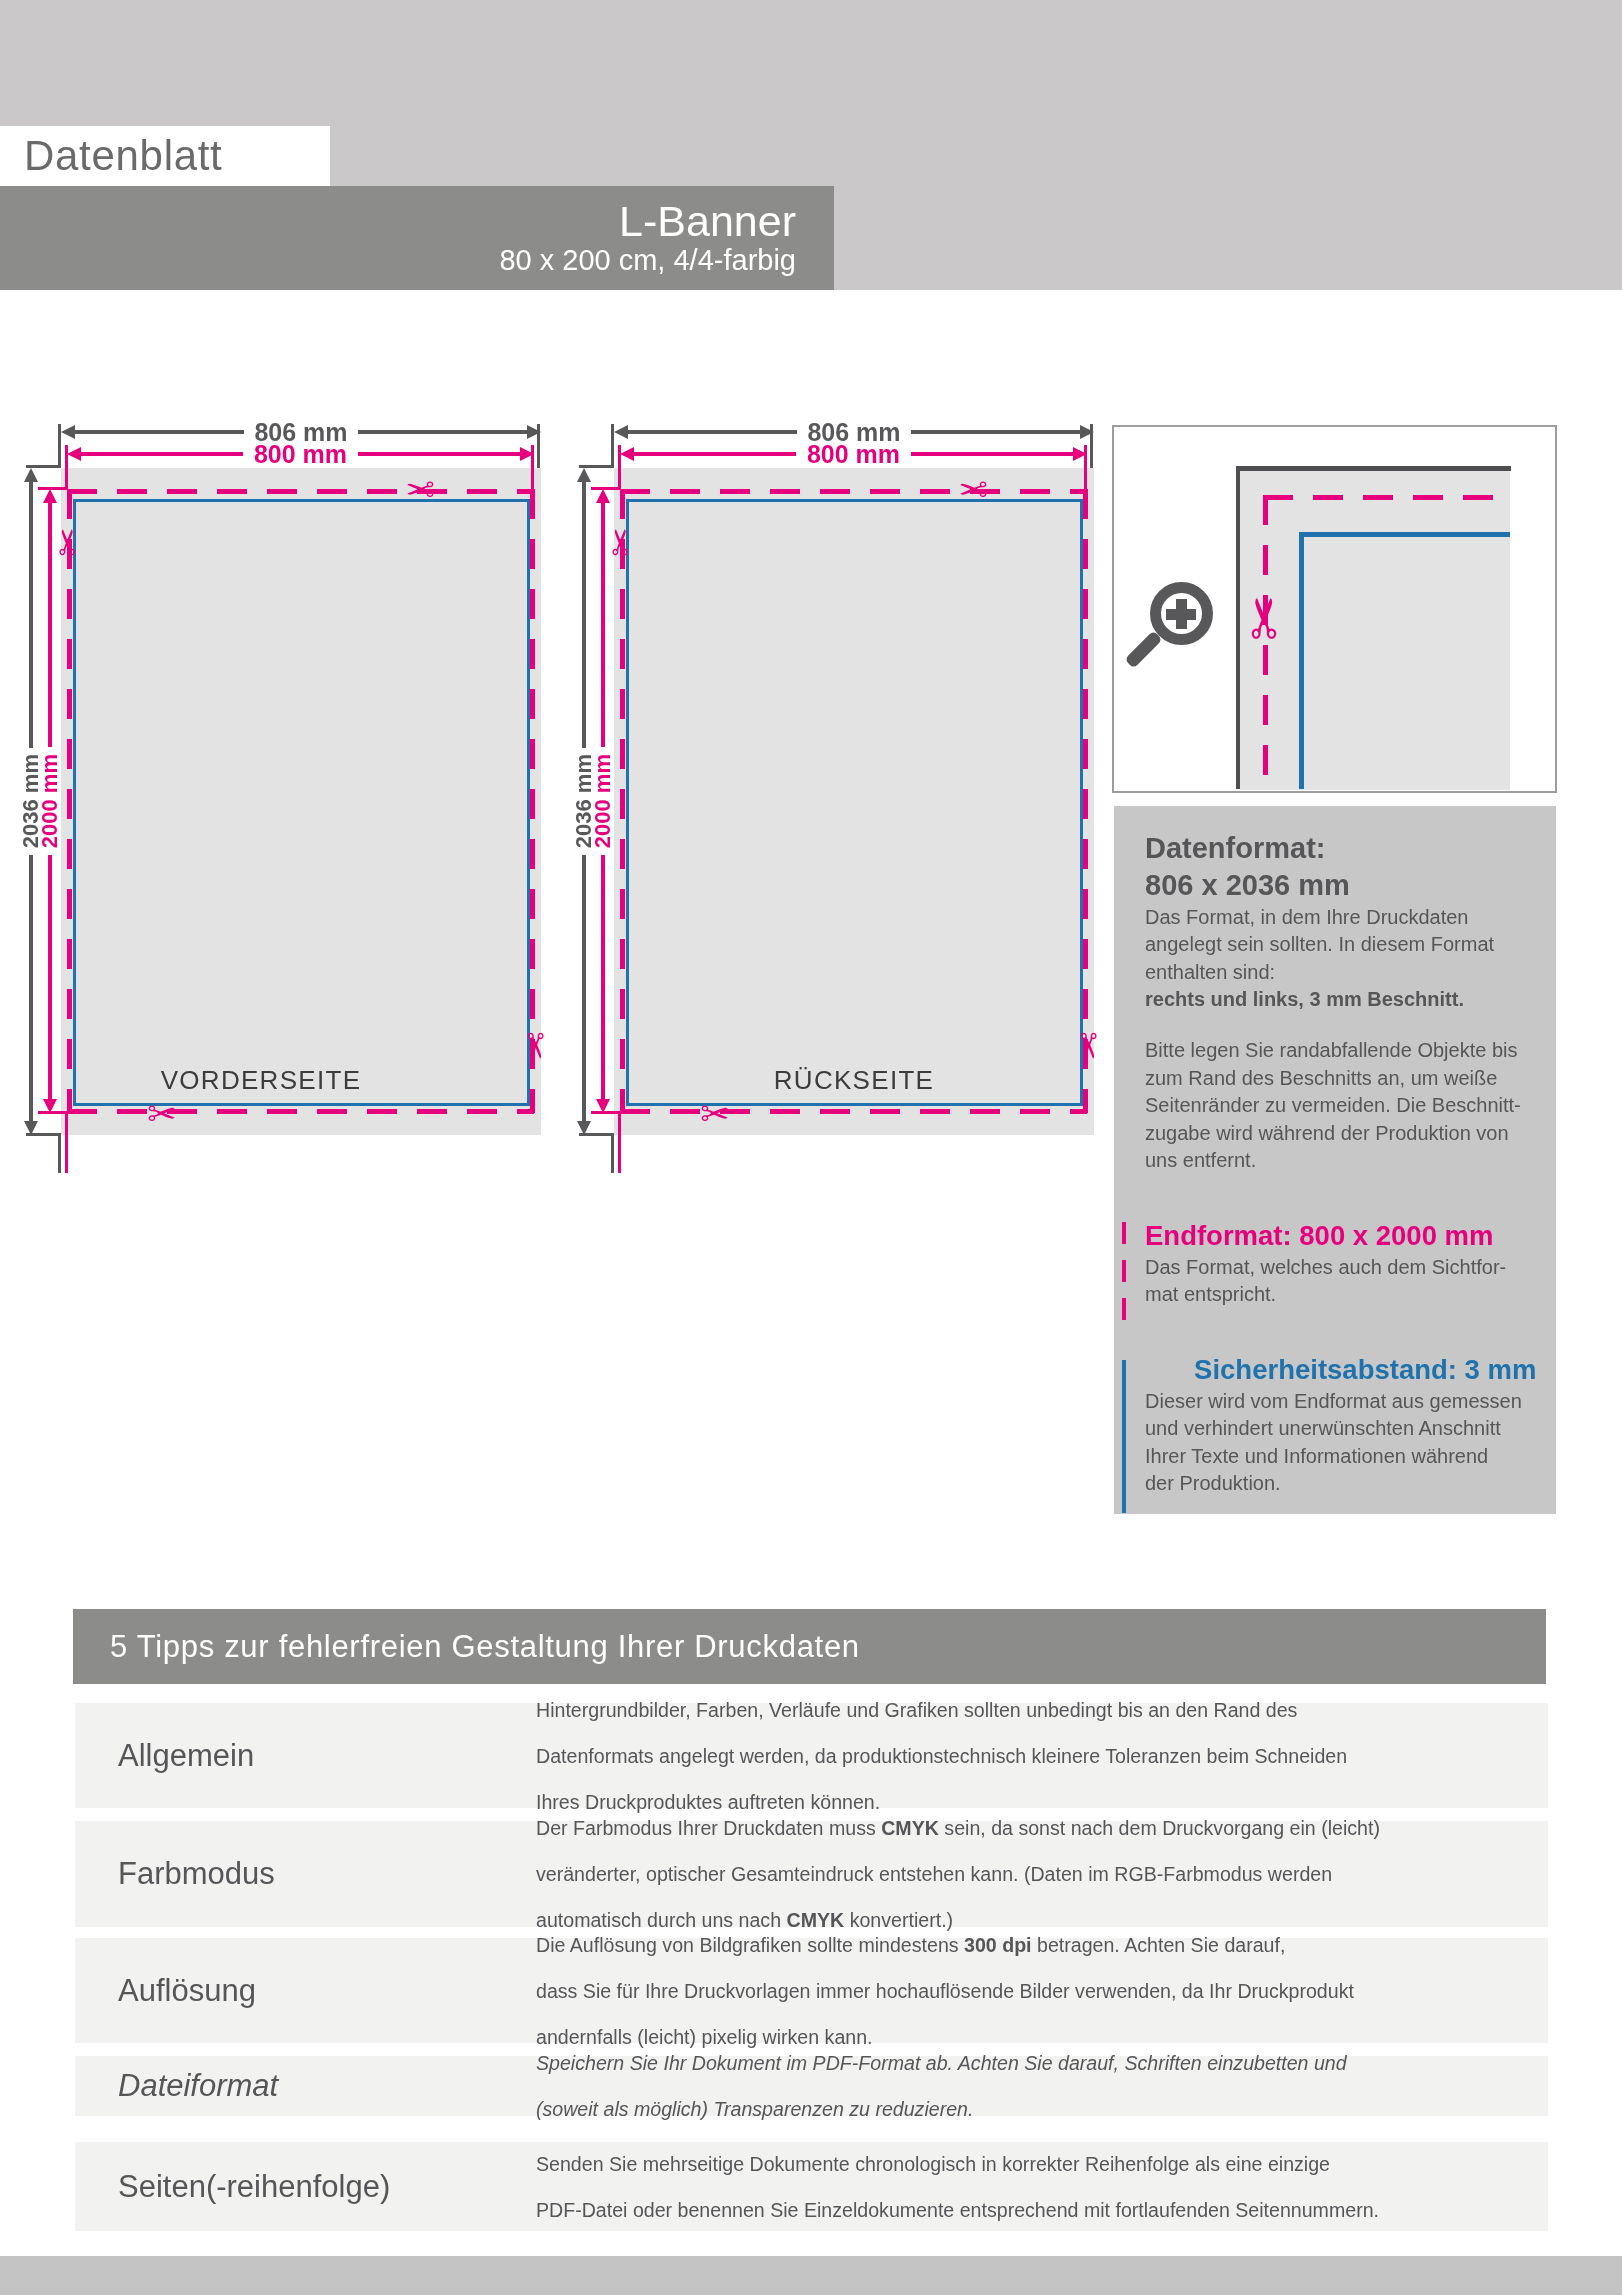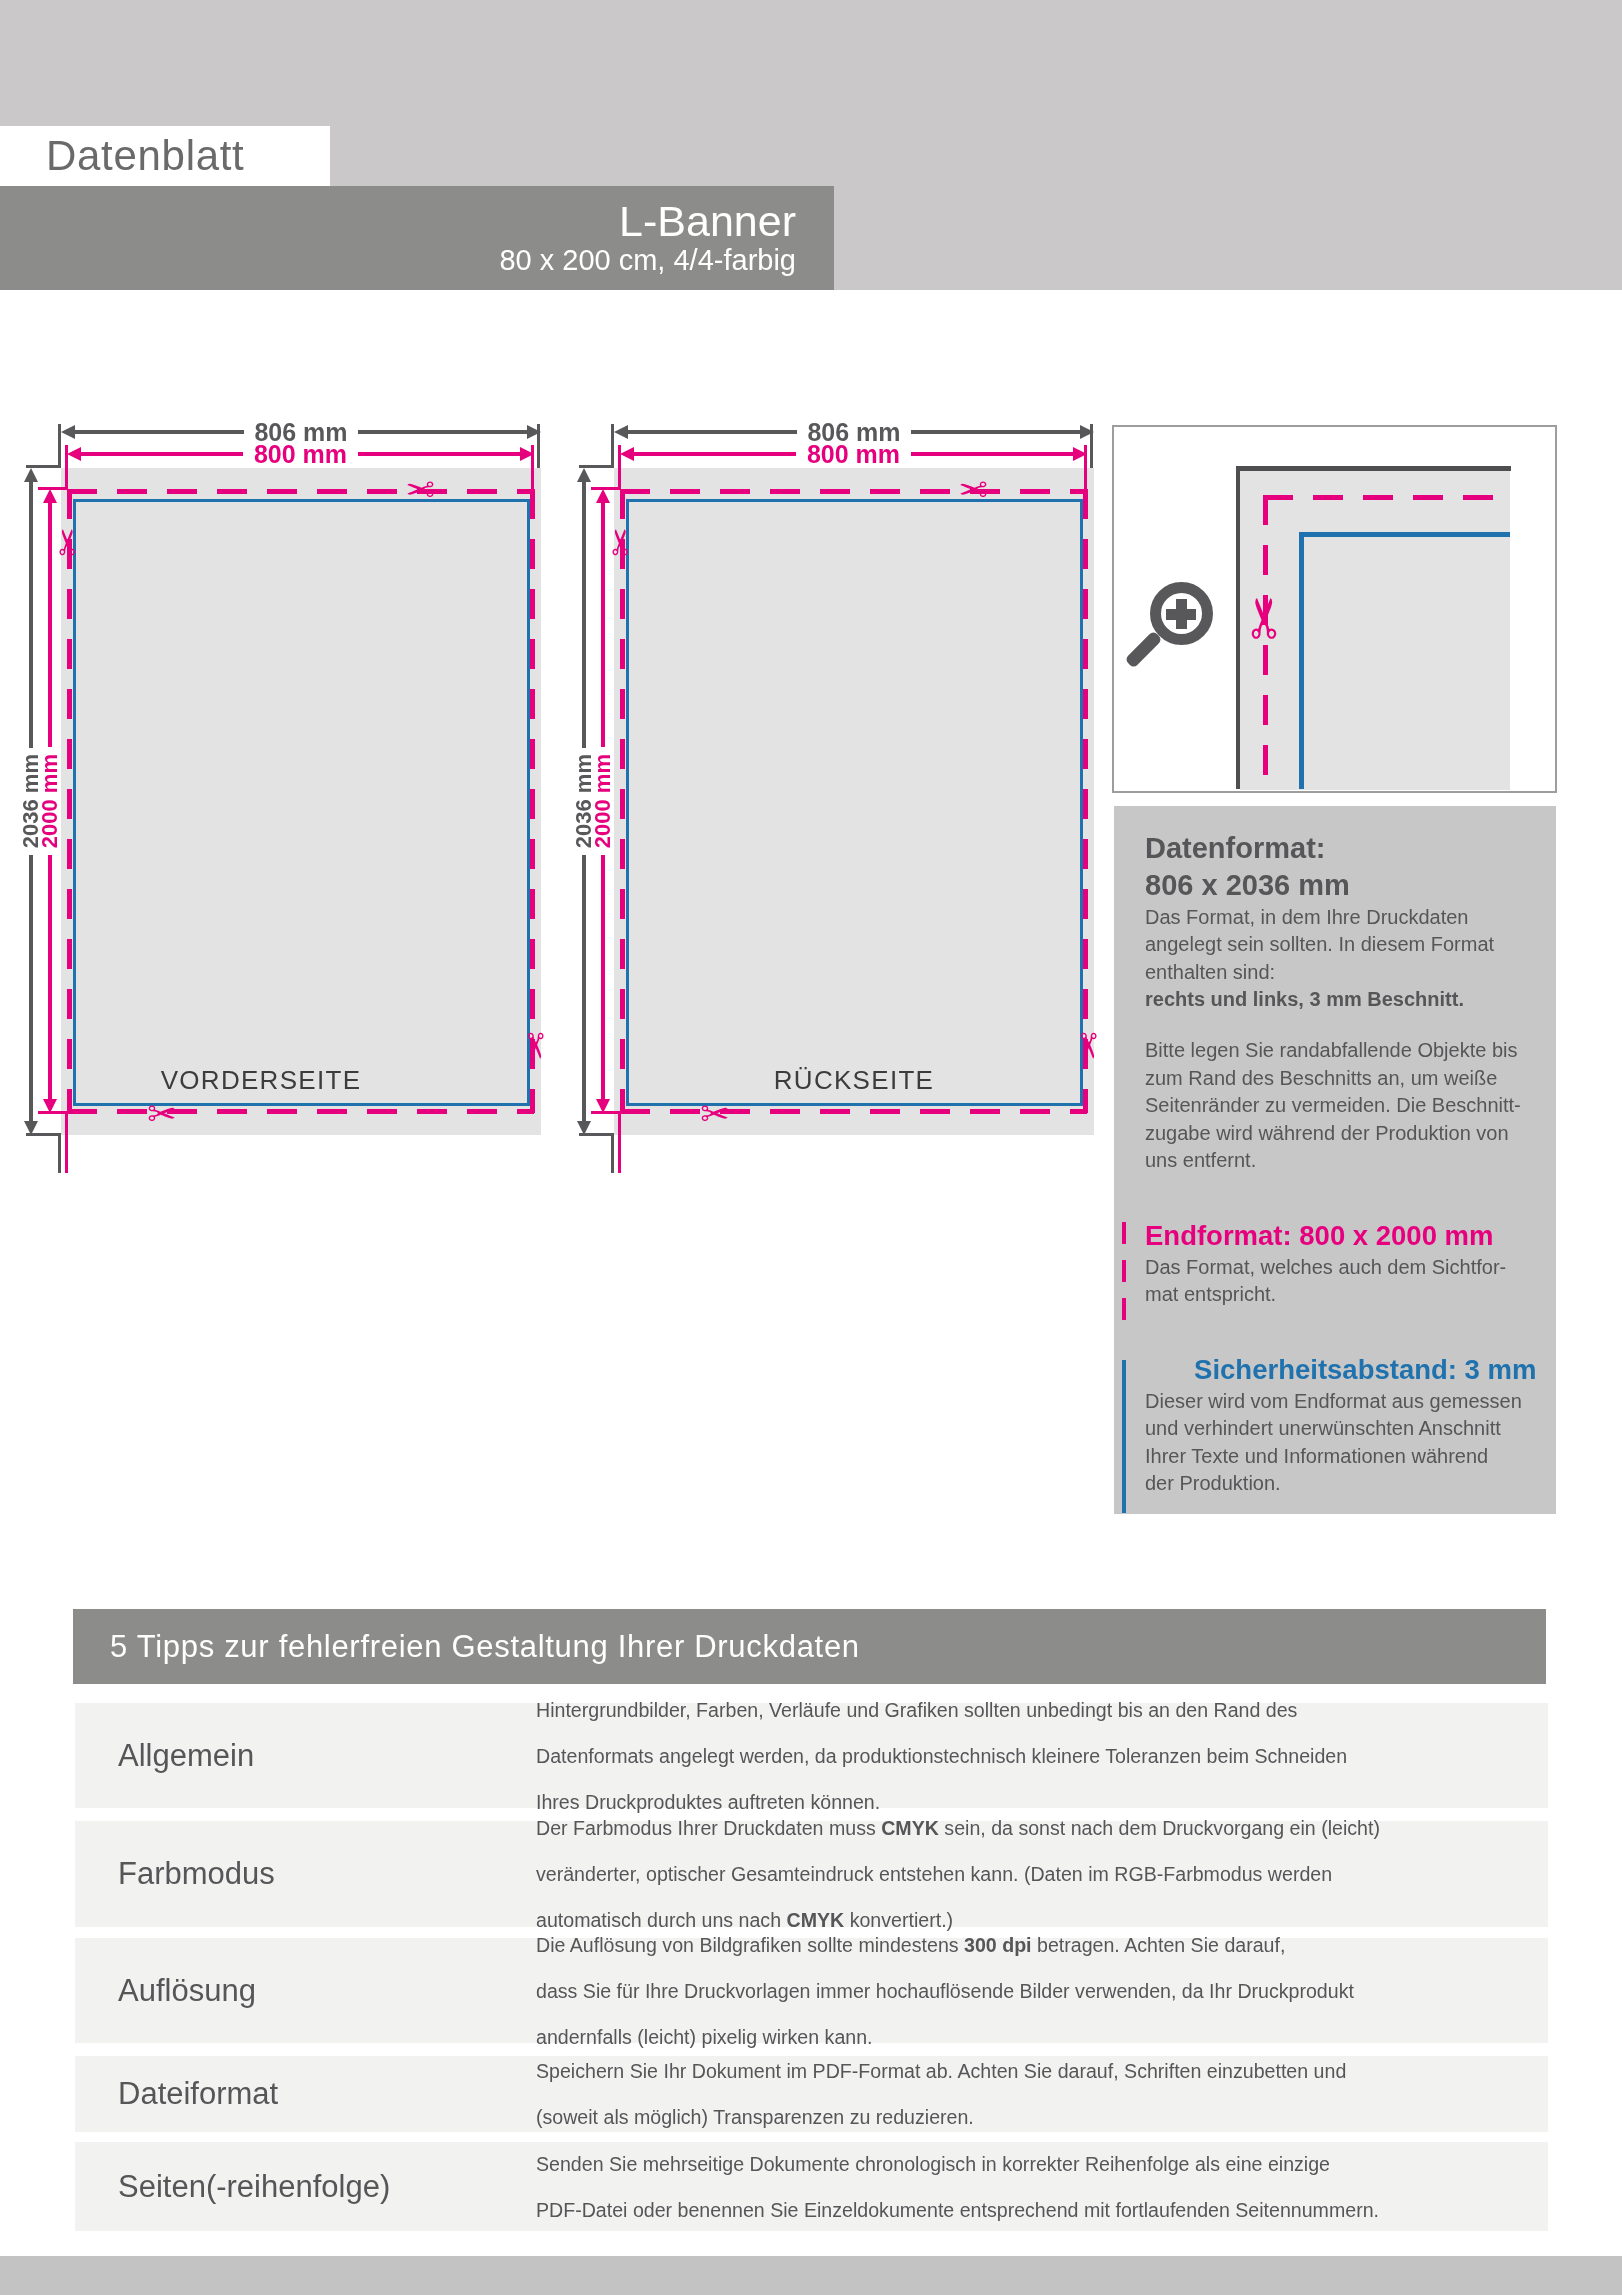--- a/index.html
+++ b/index.html
@@ -17,21 +17,21 @@
   }
   html,body{margin:0;padding:0;background:#ffffff;}
   .page{position:relative;width:1623px;height:2295px;background:#ffffff;overflow:hidden;
         font-family:"Liberation Sans","DejaVu Sans",sans-serif;color:var(--ink);}
   .abs{position:absolute;}
 
   
   .top-band{left:0;top:0;width:1623px;height:290px;background:var(--band-light);}
   .datenblatt-box{left:0;top:126px;width:330px;height:60px;background:#ffffff;
                   display:flex;align-items:center;}
-  .datenblatt-box span{padding-left:46px;font-size:42px;color:var(--ink-soft);letter-spacing:0.7px;}
+  .datenblatt-box span{padding-left:24px;font-size:42px;color:var(--ink-soft);letter-spacing:0.7px;}
   .title-band{left:0;top:186px;width:834px;height:104px;background:var(--band-dark);
               display:flex;flex-direction:column;justify-content:center;align-items:flex-end;
               padding-right:38px;box-sizing:border-box;color:#ffffff;}
   .title-band .t1{font-size:43px;font-weight:500;line-height:1.05;}
   .title-band .t2{font-size:29px;font-weight:400;line-height:1.15;}
 
   
   .banner-fill{background:var(--fill);}
   .blue-rect{border:3.9px solid var(--blue);box-sizing:border-box;background:transparent;}
   .cut-edge-h{height:4.6px;background-image:repeating-linear-gradient(90deg,var(--magenta) 0 30px,transparent 30px 50px);}
@@ -285,21 +285,21 @@
     <div class="tip-body"><div><span>Der Farbmodus Ihrer Druckdaten muss </span><span class="b">CMYK</span><span> sein, da sonst nach dem Druckvorgang ein (leicht)
 veränderter, optischer Gesamteindruck entstehen kann. (Daten im RGB-Farbmodus werden
 automatisch durch uns nach </span><span class="b">CMYK</span><span> konvertiert.)</span></div></div>
   </div>
   <div class="abs tip-row" style="top:1938px;height:105px;">
     <div class="tip-label">Auflösung</div>
     <div class="tip-body"><div><span>Die Auflösung von Bildgrafiken sollte mindestens </span><span class="b">300 dpi</span><span> betragen. Achten Sie darauf,
 dass Sie für Ihre Druckvorlagen immer hochauflösende Bilder verwenden, da Ihr Druckprodukt
 andernfalls (leicht) pixelig wirken kann.</span></div></div>
   </div>
-  <div class="abs tip-row" style="top:2056px;height:76px;">
+  <div class="abs tip-row" style="top:2056px;height:60px;font-style:italic;">
     <div class="tip-label">Dateiformat</div>
     <div class="tip-body"><div><span>Speichern Sie Ihr Dokument im PDF-Format ab. Achten Sie darauf, Schriften einzubetten und
 (soweit als möglich) Transparenzen zu reduzieren.</span></div></div>
   </div>
   <div class="abs tip-row" style="top:2142px;height:89px;">
     <div class="tip-label">Seiten(-reihenfolge)</div>
     <div class="tip-body"><div><span>Senden Sie mehrseitige Dokumente chronologisch in korrekter Reihenfolge als eine einzige
 PDF-Datei oder benennen Sie Einzeldokumente entsprechend mit fortlaufenden Seitennummern.</span></div></div>
   </div>
 

